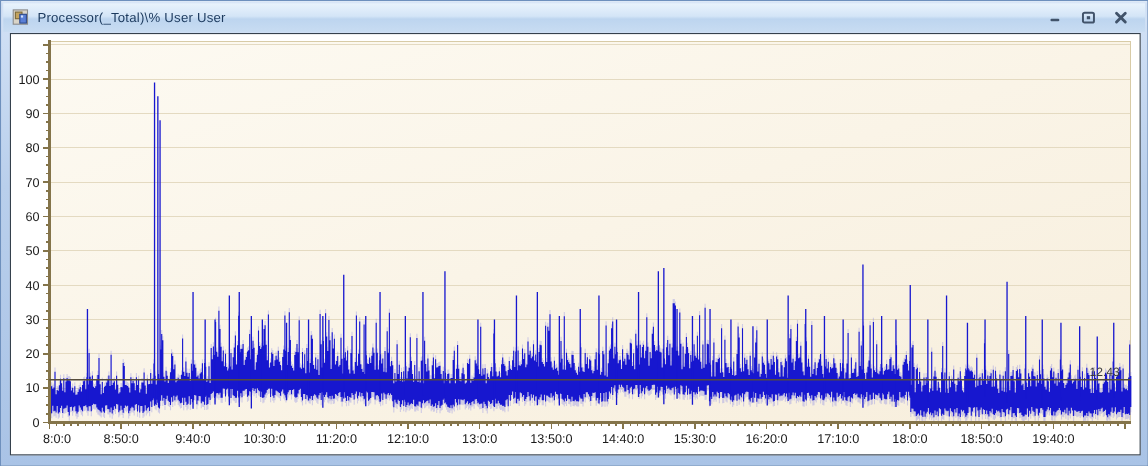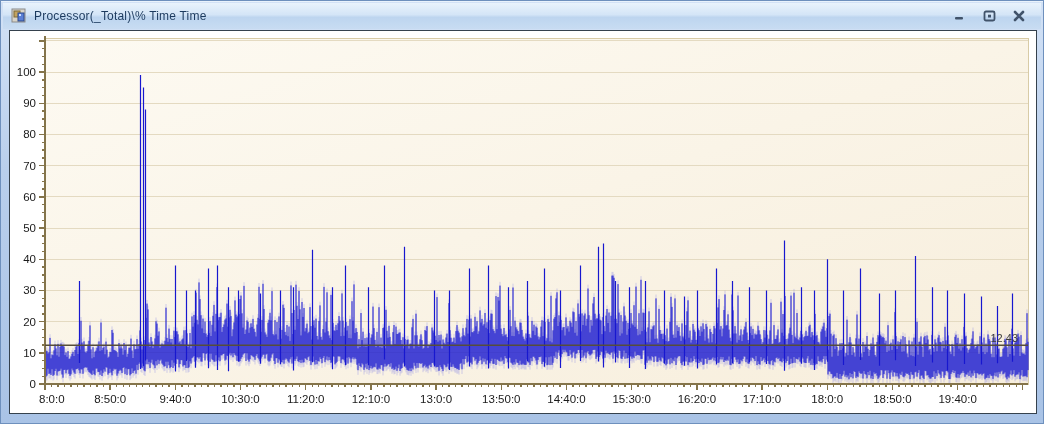--- a/index.html
+++ b/index.html
@@ -35,21 +35,21 @@
 <body>
 
 <div class="window">
   <div class="titlebar">
     <svg class="app-icon" viewBox="0 0 16 16">
       <rect x="1" y="1" width="13" height="13" fill="#d9d4c8" stroke="#8a8a8a" stroke-width="1"></rect>
       <rect x="3" y="3" width="6" height="6" fill="#c3a35f" stroke="#7c6a3a" stroke-width="1"></rect>
       <rect x="7" y="5" width="6" height="8" fill="#5a7fd6" stroke="#2c4a8c" stroke-width="1"></rect>
       <rect x="8" y="6" width="2" height="2" fill="#cfe0ff"></rect>
     </svg>
-    <span class="title-text">Processor(_Total)\% Time Time</span>
+    <span class="title-text">Processor(_Total)\% User User</span>
     <span class="spacer"></span>
     <span class="winbtn" title="">
       <svg width="12" height="12" viewBox="0 0 12 12">
         <rect x="2" y="7" width="8" height="2.4" rx="1" fill="#41536a"></rect>
       </svg>
     </span>
     <span class="winbtn" title="">
       <svg width="13" height="12" viewBox="0 0 13 12">
         <rect x="1.5" y="1.5" width="10" height="9" rx="1.5" fill="none" stroke="#41536a" stroke-width="1.8"></rect>
         <rect x="5" y="4.7" width="3" height="2.8" fill="#41536a"></rect>

